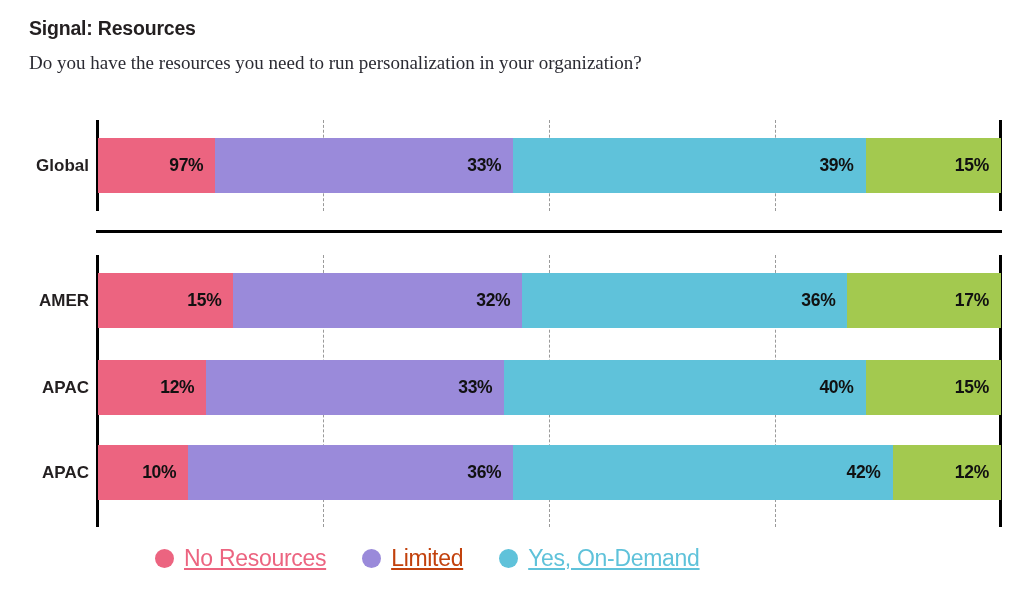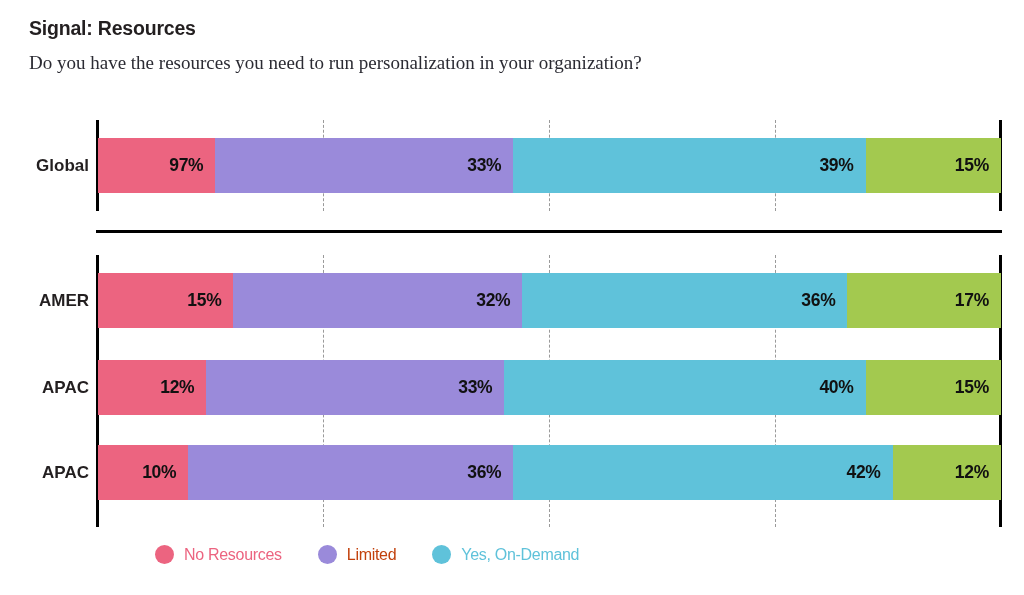--- a/index.html
+++ b/index.html
@@ -121,23 +121,24 @@
     white-space: nowrap;
   }
   .legend-dot {
     width: 19px;
     height: 19px;
     border-radius: 50%;
     margin-right: 10px;
     flex: none;
   }
   .legend-label {
-    font-size: 16px;
+    font-size: 23px;
     font-weight: normal;
     letter-spacing: -0.3px;
+    text-decoration: underline;
   }
 </style>
 </head>
 <body>
 
 <div id="chart-title">Signal: Resources</div>
 
 <div id="chart-subtitle">Do you have the resources you need to run personalization in your organization?</div>
 
 <div id="plot-area">

